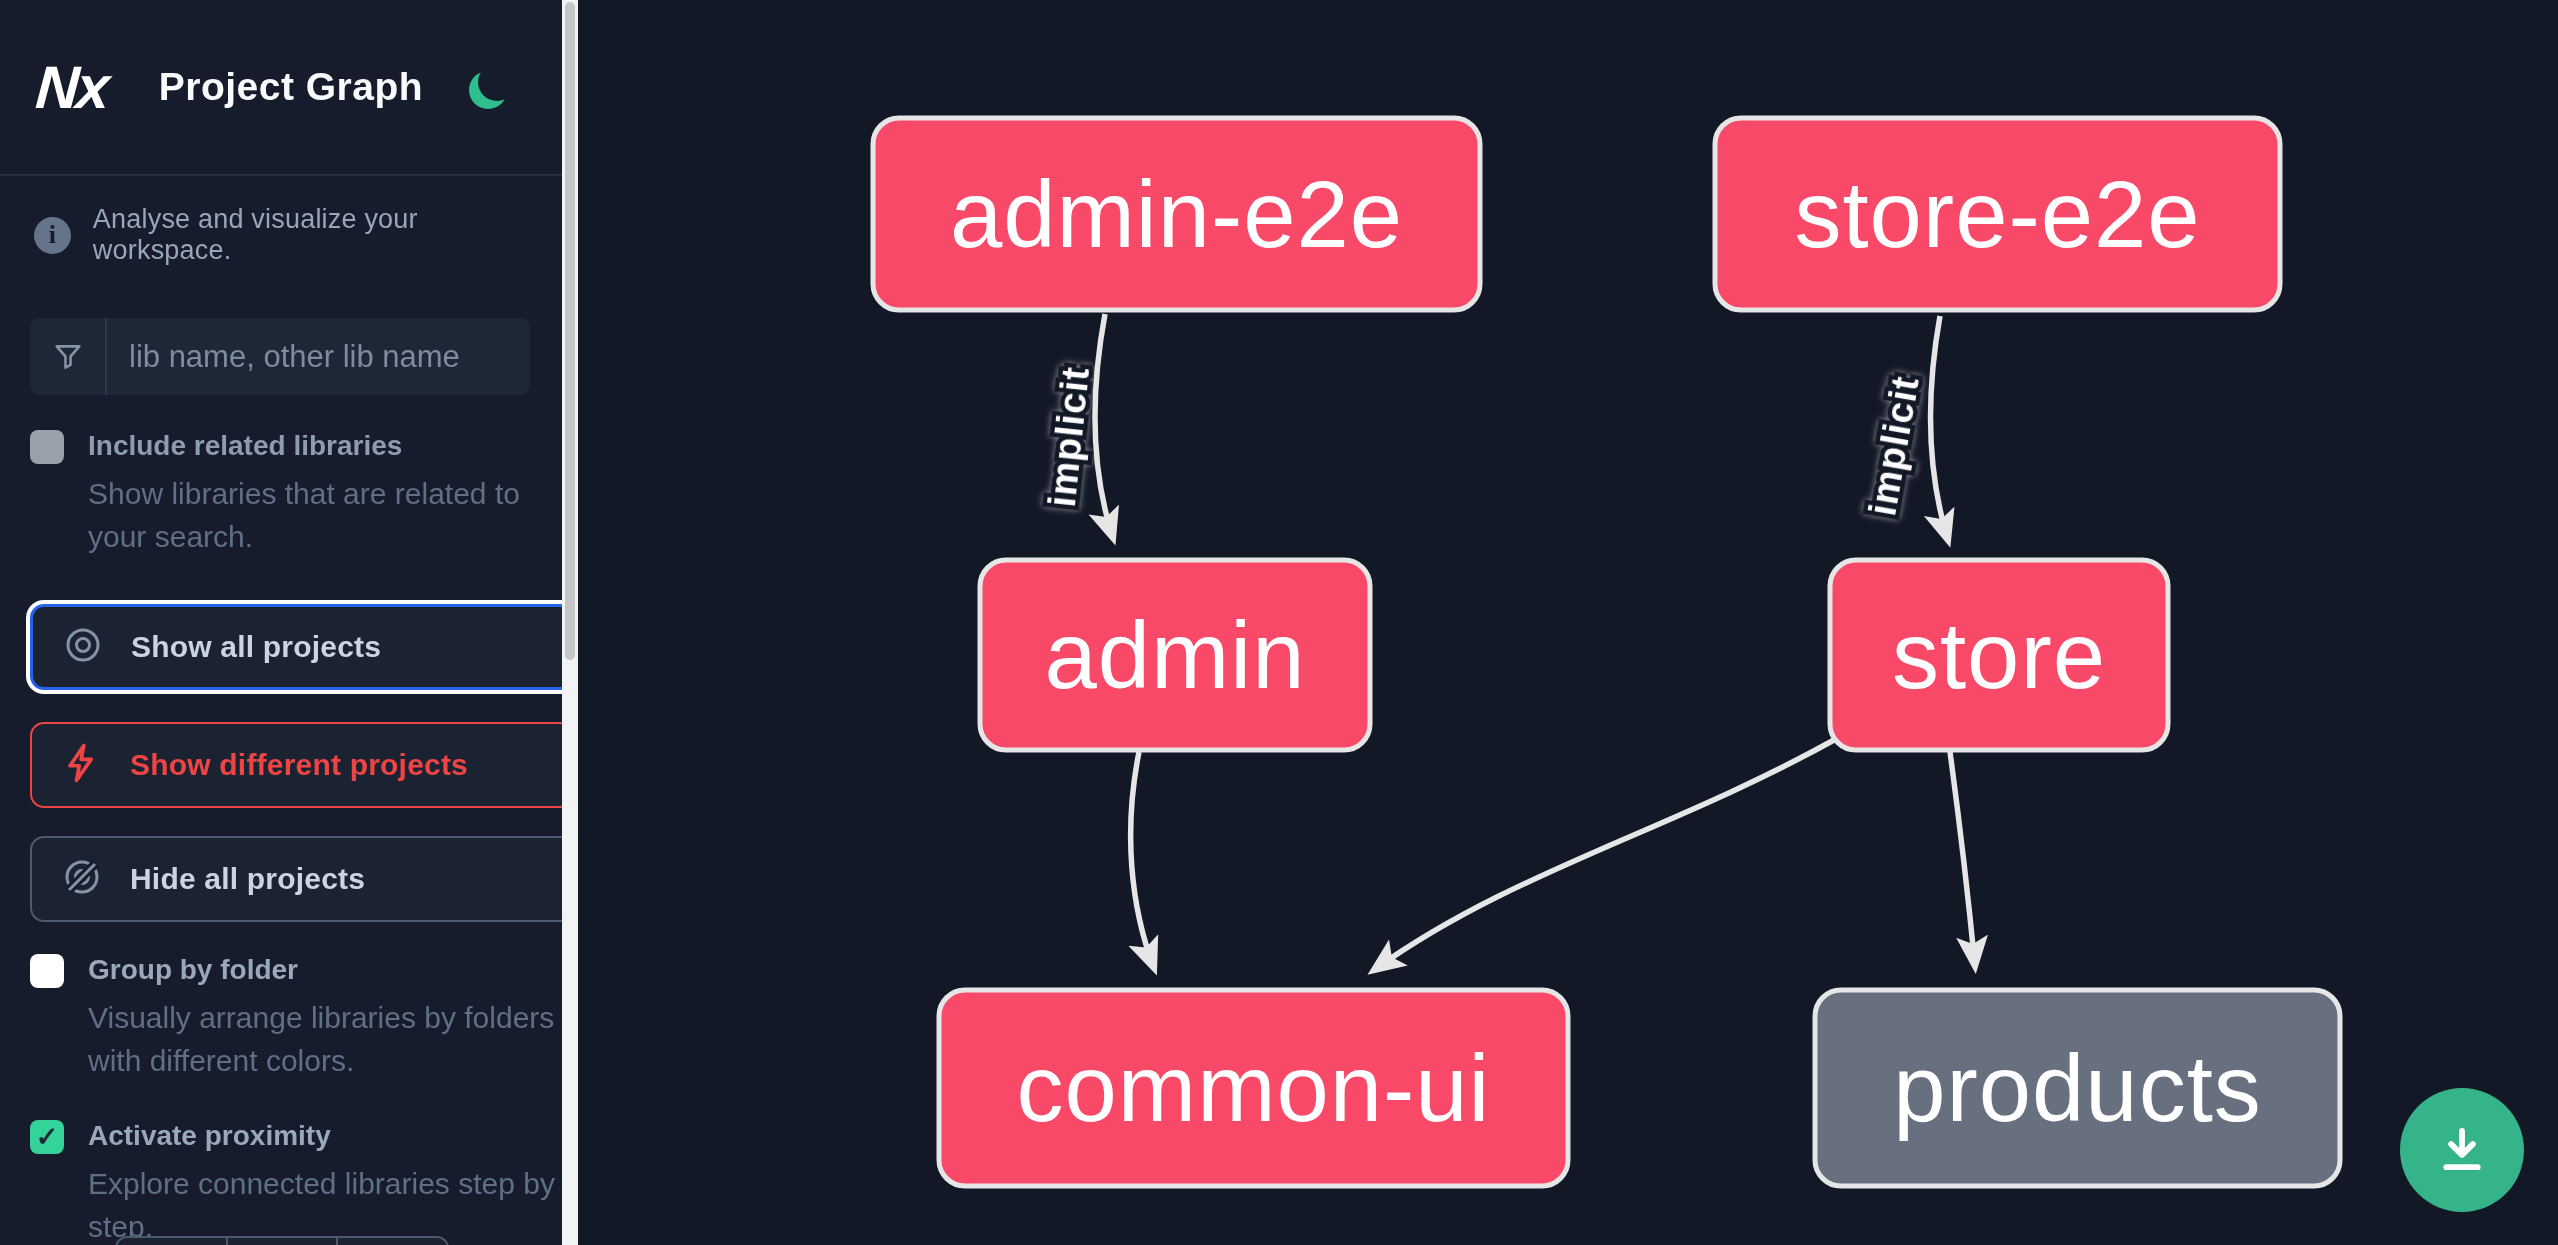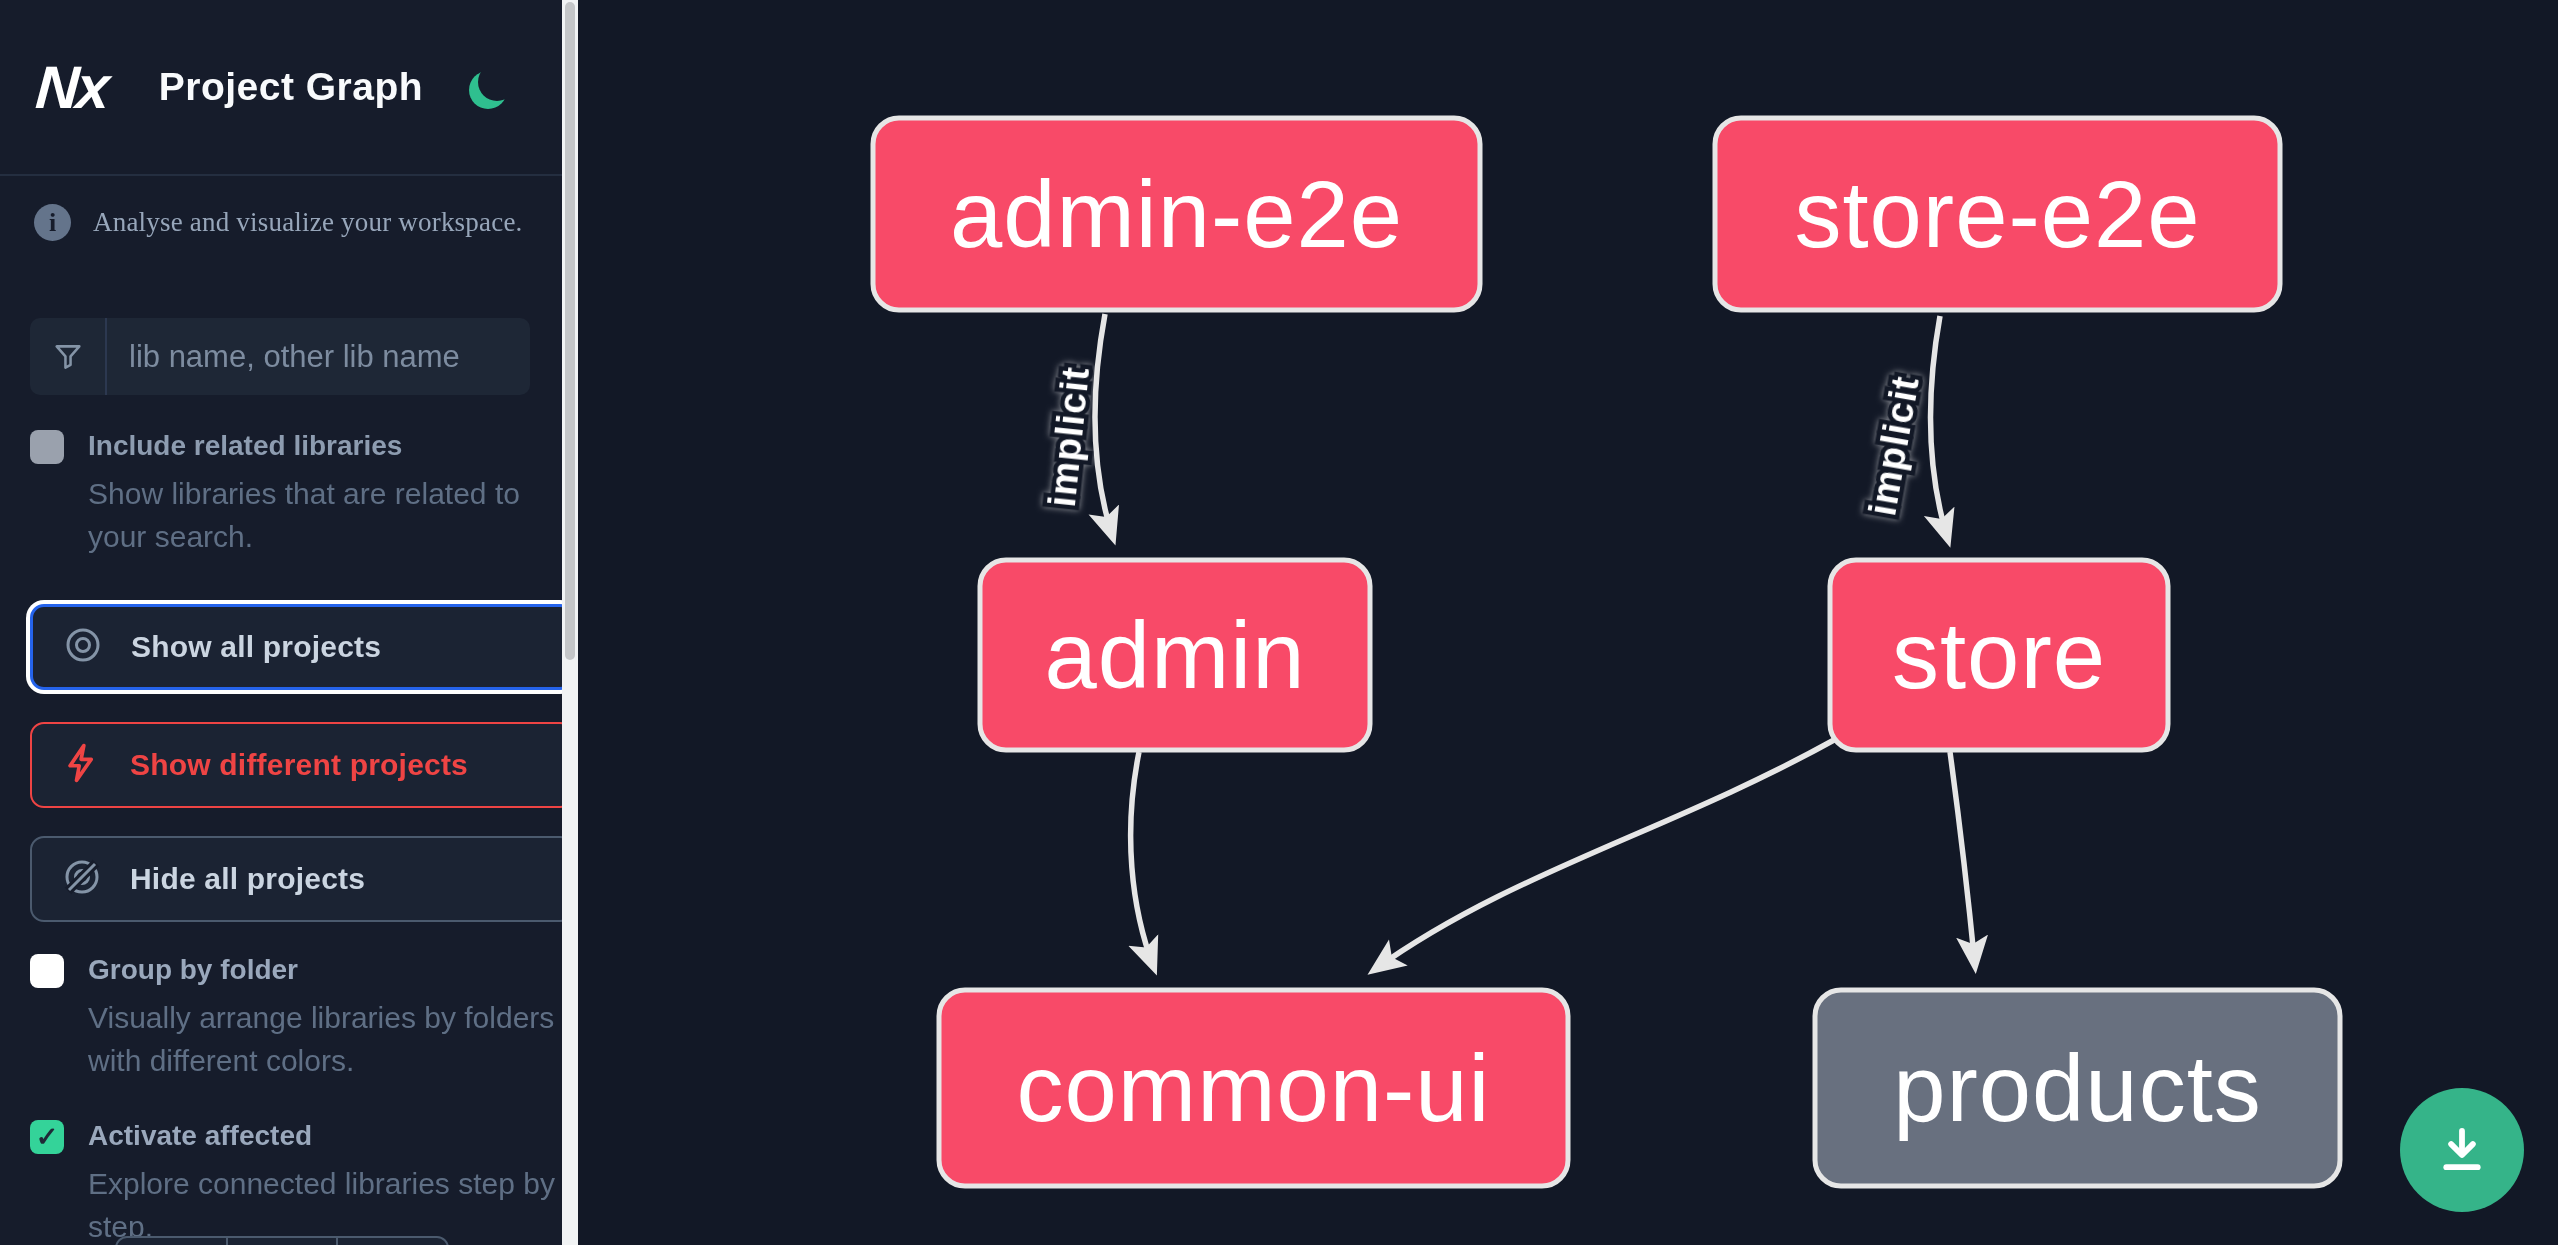--- a/index.html
+++ b/index.html
@@ -7,21 +7,21 @@
 
   
   #sidebar{position:absolute;left:0;top:0;width:562px;height:1245px;background:#161c2b;}
   #sidebar-header{position:absolute;left:0;top:0;width:562px;height:176px;border-bottom:2px solid #242e40;display:flex;align-items:center;box-sizing:border-box;padding:0 36px;}
   .nx-logo{font-weight:800;font-size:60px;color:#ffffff;letter-spacing:-3px;font-style:italic;transform:skewX(-4deg);}
   .app-title{font-size:39px;font-weight:700;color:#f8fafc;margin-left:52px;letter-spacing:.5px;}
   .moon{margin-left:auto;margin-right:16px;width:38px;height:38px;border-radius:50%;box-shadow:-9px 8px 0 0 #2fbf8f;transform:translate(6px,-5px);}
 
   .info-row{position:absolute;left:34px;top:204px;display:flex;align-items:center;}
   .info-icon{width:37px;height:37px;border-radius:50%;background:#64748b;color:#161c2b;font-weight:700;font-size:26px;display:flex;align-items:center;justify-content:center;font-family:"Liberation Serif",serif;}
-  .info-text{margin-left:22px;font-size:27px;color:#97a6ba;letter-spacing:.2px;font-family:Liberation Serif, serif;}
+  .info-text{margin-left:22px;font-size:27px;color:#97a6ba;letter-spacing:.2px;}
 
   .filter-box{position:absolute;left:30px;top:318px;width:500px;height:77px;background:#1e2736;border-radius:10px;display:flex;align-items:stretch;overflow:hidden;}
   .filter-icon-cell{width:75px;display:flex;align-items:center;justify-content:center;border-right:2px solid #2c3850;flex:none;}
   .filter-box input{flex:1;background:transparent;border:none;outline:none;color:#cbd5e1;font-size:31px;padding:0 22px;font-family:"Liberation Sans",sans-serif;}
   .filter-box input::placeholder{color:#7d8ca0;}
 
   .opt{position:absolute;left:30px;display:flex;align-items:flex-start;}
   .cb{width:34px;height:34px;border-radius:8px;flex:none;margin-top:2px;display:flex;align-items:center;justify-content:center;font-size:27px;font-weight:700;color:#1f2937;}
   .cb-gray{background:#9aa1ad;}
   .cb-white{background:#ffffff;}
@@ -129,21 +129,21 @@
       <div class="cb cb-white"></div>
       <div class="opt-text">
         <div class="opt-label">Group by folder</div>
         <div class="opt-desc">Visually arrange libraries by folders with different colors.</div>
       </div>
     </div>
 
     <div class="opt" id="opt-proximity">
       <div class="cb cb-green">✓</div>
       <div class="opt-text">
-        <div class="opt-label">Activate affected</div>
+        <div class="opt-label">Activate proximity</div>
         <div class="opt-desc">Explore connected libraries step by step.</div>
       </div>
     </div>
 
     <div class="segmented">
       <div class="seg"></div>
       <div class="seg"></div>
       <div class="seg"></div>
     </div>
 

